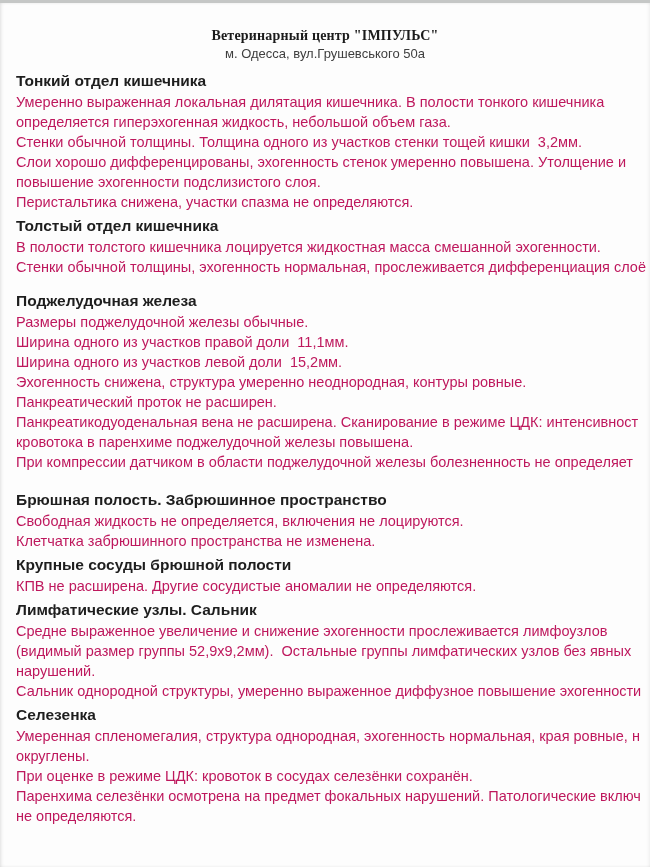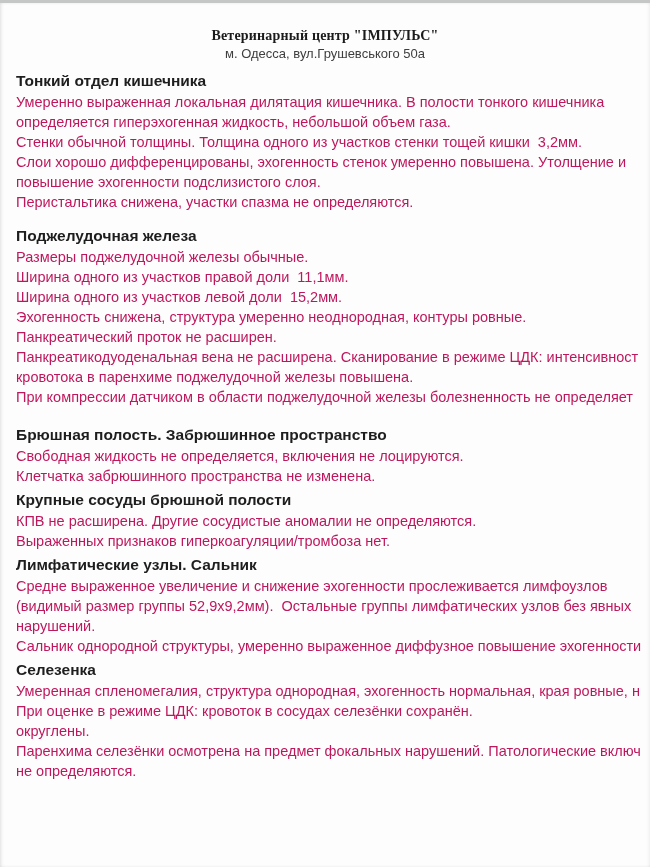--- a/index.html
+++ b/index.html
@@ -53,20 +53,25 @@
     <div class="section">
       <div class="section-title">Тонкий отдел кишечника</div>
       <div class="line">Умеренно выраженная локальная дилятация кишечника. В полости тонкого кишечника</div>
       <div class="line">определяется гиперэхогенная жидкость, небольшой объем газа.</div>
       <div class="line">Стенки обычной толщины. Толщина одного из участков стенки тощей кишки  3,2мм.</div>
       <div class="line">Слои хорошо дифференцированы, эхогенность стенок умеренно повышена. Утолщение и</div>
       <div class="line">повышение эхогенности подслизистого слоя.</div>
       <div class="line">Перистальтика снижена, участки спазма не определяются.</div>
     </div>
 
+    <div class="section">
+      <div class="section-title">Толстый отдел кишечника</div>
+      <div class="line">В полости толстого кишечника лоцируется жидкостная масса смешанной эхогенности.</div>
+      <div class="line">Стенки обычной толщины, эхогенность нормальная, прослеживается дифференциация слоё</div>
+    </div>
 
     <div class="section gap-md">
       <div class="section-title">Поджелудочная железа</div>
       <div class="line">Размеры поджелудочной железы обычные.</div>
       <div class="line">Ширина одного из участков правой доли  11,1мм.</div>
       <div class="line">Ширина одного из участков левой доли  15,2мм.</div>
       <div class="line">Эхогенность снижена, структура умеренно неоднородная, контуры ровные.</div>
       <div class="line">Панкреатический проток не расширен.</div>
       <div class="line">Панкреатикодуоденальная вена не расширена. Сканирование в режиме ЦДК: интенсивност</div>
       <div class="line">кровотока в паренхиме поджелудочной железы повышена.</div>
@@ -75,34 +80,33 @@
 
     <div class="section gap-lg">
       <div class="section-title">Брюшная полость. Забрюшинное пространство</div>
       <div class="line">Свободная жидкость не определяется, включения не лоцируются.</div>
       <div class="line">Клетчатка забрюшинного пространства не изменена.</div>
     </div>
 
     <div class="section">
       <div class="section-title">Крупные сосуды брюшной полости</div>
       <div class="line">КПВ не расширена. Другие сосудистые аномалии не определяются.</div>
-      <div class="line">Выраженных признаков гиперкоагуляции/тромбоза нет.</div>
     </div>
 
     <div class="section">
       <div class="section-title">Лимфатические узлы. Сальник</div>
       <div class="line">Средне выраженное увеличение и снижение эхогенности прослеживается лимфоузлов</div>
       <div class="line">(видимый размер группы 52,9х9,2мм).  Остальные группы лимфатических узлов без явных</div>
       <div class="line">нарушений.</div>
       <div class="line">Сальник однородной структуры, умеренно выраженное диффузное повышение эхогенности</div>
     </div>
 
     <div class="section">
       <div class="section-title">Селезенка</div>
       <div class="line">Умеренная спленомегалия, структура однородная, эхогенность нормальная, края ровные, н</div>
+      <div class="line">округлены.</div>
       <div class="line">При оценке в режиме ЦДК: кровоток в сосудах селезёнки сохранён.</div>
-      <div class="line">округлены.</div>
       <div class="line">Паренхима селезёнки осмотрена на предмет фокальных нарушений. Патологические включ</div>
       <div class="line">не определяются.</div>
     </div>
 
   </div>
 </div>
 
 </body></html>

